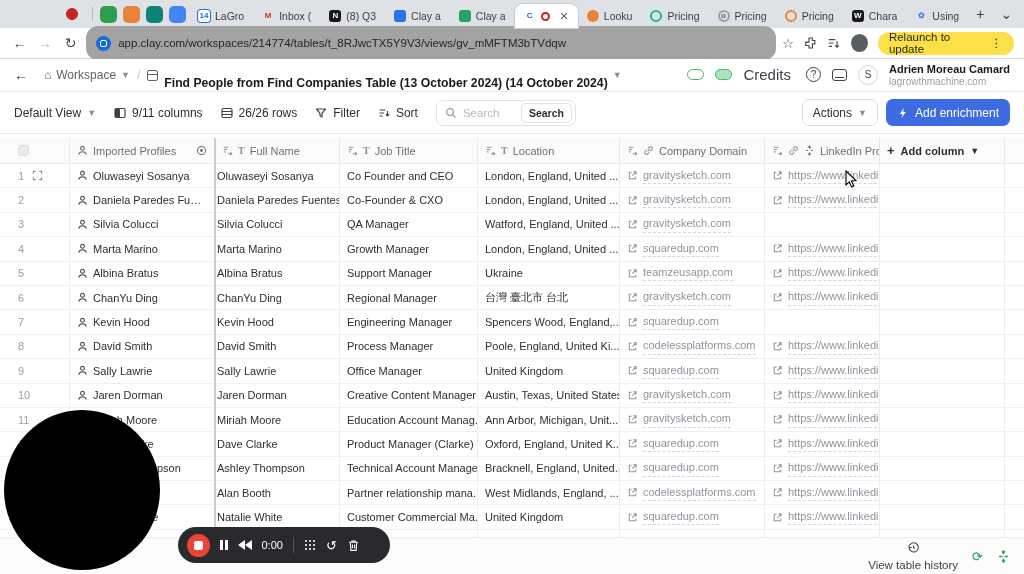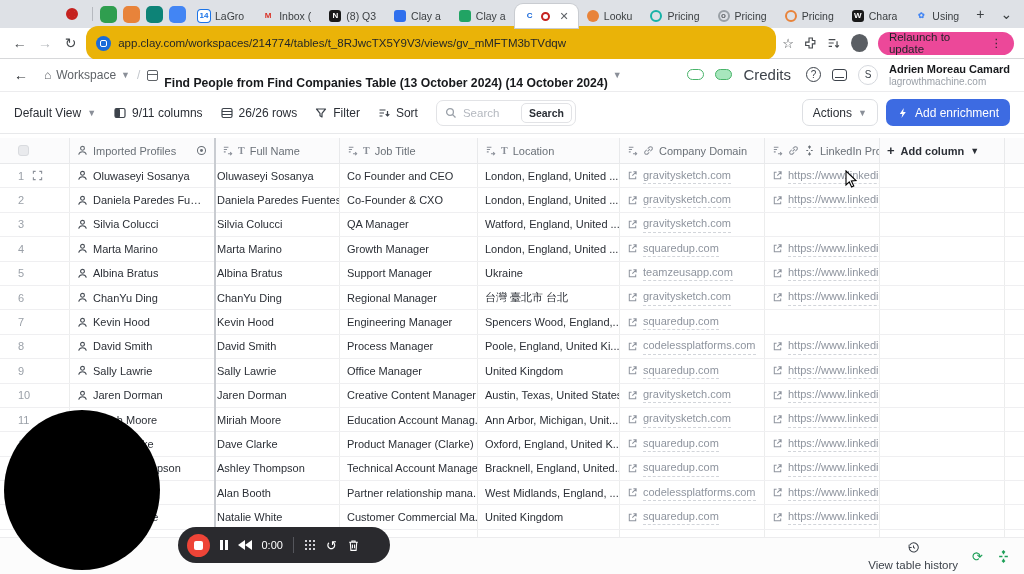--- a/index.html
+++ b/index.html
@@ -18,29 +18,29 @@
   .tab .bar { position:absolute; left:2px; right:2px; bottom:-4px; height:3px; border-radius:2px; }
   .tab .rec-dot { width:9px; height:9px; border-radius:50%; border:2px solid #c5221f; flex:none; }
   .tab .close { font-size:11px; color:#5f6368; flex:none; }
   .newtab-btn, .tabs-chevron { color:#3c4043; font-size:14px; padding:0 8px; flex:none; }
   .tabs-chevron { margin-left:auto; }
 
   
   .chrome-bar { position:absolute; left:0; top:28px; width:1024px; height:31px; background:#fff; display:flex; align-items:center; padding:0 10px; gap:6px; border-bottom:1px solid #d7d8da; }
   .nav-ic { font-size:14px; color:#474b4f; width:20px; text-align:center; }
   .nav-ic.dim { color:#b6b9bd; }
-  .omnibox { flex:0 0 690px; height:34px; background:#eab308; border-radius:12px; display:flex; align-items:center; padding:0 10px; gap:7px; }
+  .omnibox { flex:0 0 690px; height:34px; background:#a3a3a3; border-radius:12px; display:flex; align-items:center; padding:0 10px; gap:7px; }
   .site-chip { width:15px; height:15px; border-radius:50%; background:#1a6bd8; display:flex; align-items:center; justify-content:center; flex:none; }
   .site-chip i { width:7px; height:7px; border:1.5px solid #fff; border-radius:2px; display:block; }
   .url-text { font-size:11.5px; color:#1f2328; white-space:nowrap; overflow:hidden; }
   .bar-right { display:flex; align-items:center; gap:10px; margin-left:auto; }
   .star-ic { font-size:13px; color:#474b4f; }
   .ext-ic, .rl-ic { width:14px; height:14px; }
   .avatar-chrome { width:18px; height:18px; border-radius:50%; background:#5a5e63; }
-  .relaunch { background:#ec4899; border-radius:13px; height:23px; display:flex; align-items:center; padding:0 11px; font-size:11.5px; color:#1f2328; gap:7px; }
+  .relaunch { background:#fde047; border-radius:13px; height:23px; display:flex; align-items:center; padding:0 11px; font-size:11.5px; color:#1f2328; gap:7px; }
   .relaunch b { font-weight:normal; letter-spacing:1px; }
 
   
   .app-header { position:absolute; left:0; top:59px; width:1024px; height:33px; background:#fff; border-bottom:1px solid #ececee; display:flex; align-items:center; padding:0 14px; font-size:12px; color:#5f6368; }
   .back-ic { font-size:14px; color:#1f2328; margin-right:16px; }
   .crumb { display:flex; align-items:center; gap:5px; }
   .house-ic { font-size:12px; }
   .chev { font-size:9px; color:#8a8f98; }
   .slash { margin:0 7px; color:#c3c7cd; }
   .tbl-ic { width:11px; height:11px; border:1.2px solid #5f6368; border-radius:2px; position:relative; }

